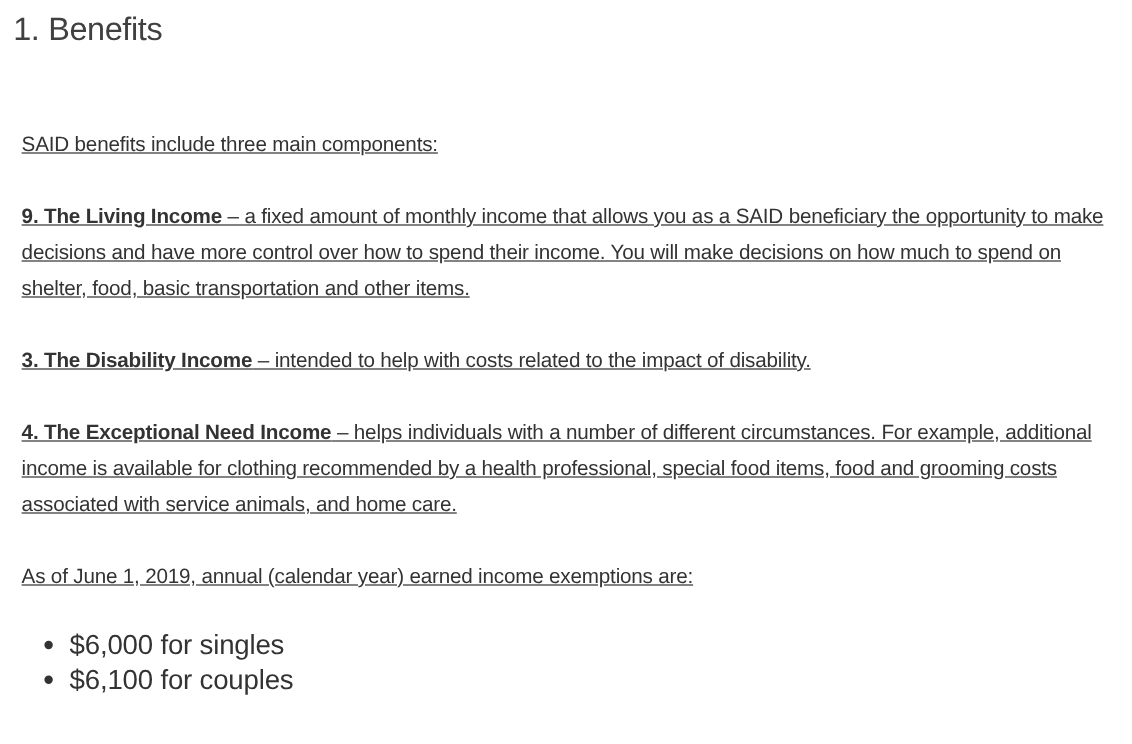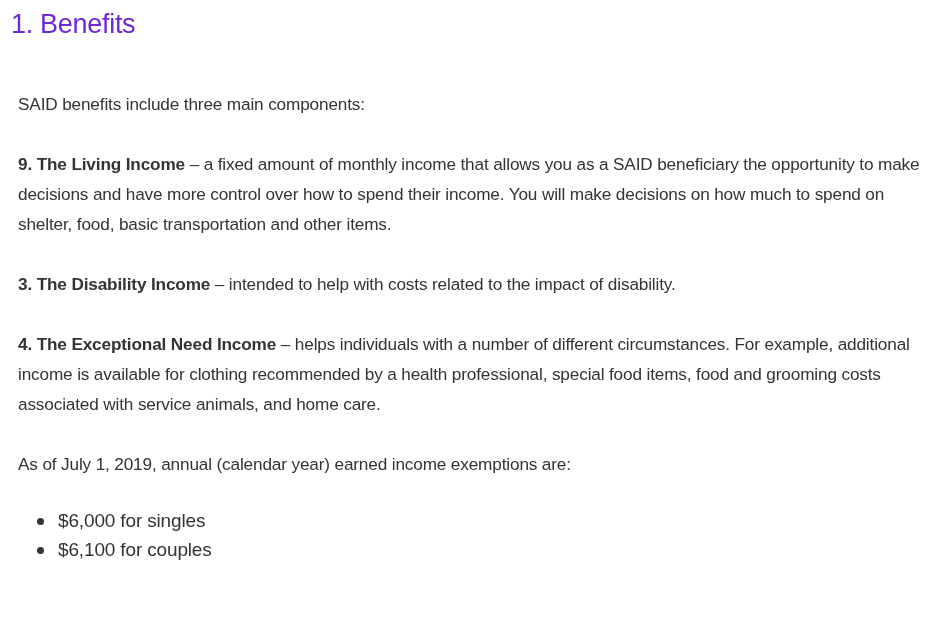--- a/index.html
+++ b/index.html
@@ -16,50 +16,51 @@
       position: relative;
     }
     .heading {
       position: absolute;
       left: 11px;
       top: 6px;
       margin: 0;
       font-size: 27px;
       font-weight: normal;
       line-height: 36px;
-      color: #6d28d9;
+      color: #404040;
       letter-spacing: -0.3px;
     }
     .content {
       position: absolute;
       left: 18px;
       top: 89px;
       width: 905px;
       font-size: 17.2px;
       line-height: 30px;
       letter-spacing: -0.15px;
     }
     .content p {
-      margin: 0 0 30px 0;
+      margin: 16px 0 30px 0;
+      text-decoration: underline;
     }
     .content b {
       font-weight: bold;
     }
     .bullets {
       margin: 0;
       padding: 0;
       list-style: none;
       position: relative;
       top: -1px;
     }
     .bullets li {
       position: relative;
       padding-left: 40px;
       line-height: 28.5px;
-      font-size: 19px;
+      font-size: 23px;
     }
     .bullets li .dot {
       position: absolute;
       left: 19px;
       top: 11px;
       width: 7px;
       height: 7px;
       border-radius: 50%;
       background: #333333;
     }
@@ -71,19 +72,19 @@
 
 <div class="content">
   <p>SAID benefits include three main components:</p>
 
   <p><b>9. The Living Income</b><span> – a fixed amount of monthly income that allows you as a SAID beneficiary the opportunity to make decisions and have more control over how to spend their income. You will make decisions on how much to spend on shelter, food, basic transportation and other items.</span></p>
 
   <p><b>3. The Disability Income</b><span> – intended to help with costs related to the impact of disability.</span></p>
 
   <p><b>4. The Exceptional Need Income</b><span> – helps individuals with a number of different circumstances. For example, additional income is available for clothing recommended by a health professional, special food items, food and grooming costs associated with service animals, and home care.</span></p>
 
-  <p style="margin-bottom:29px;">As of July 1, 2019, annual (calendar year) earned income exemptions are:</p>
+  <p style="margin-bottom:29px;">As of June 1, 2019, annual (calendar year) earned income exemptions are:</p>
 
   <ul class="bullets">
     <li><span class="dot"></span><span>$6,000 for singles</span></li>
     <li><span class="dot"></span><span>$6,100 for couples</span></li>
   </ul>
 </div>
 
 </body></html>

